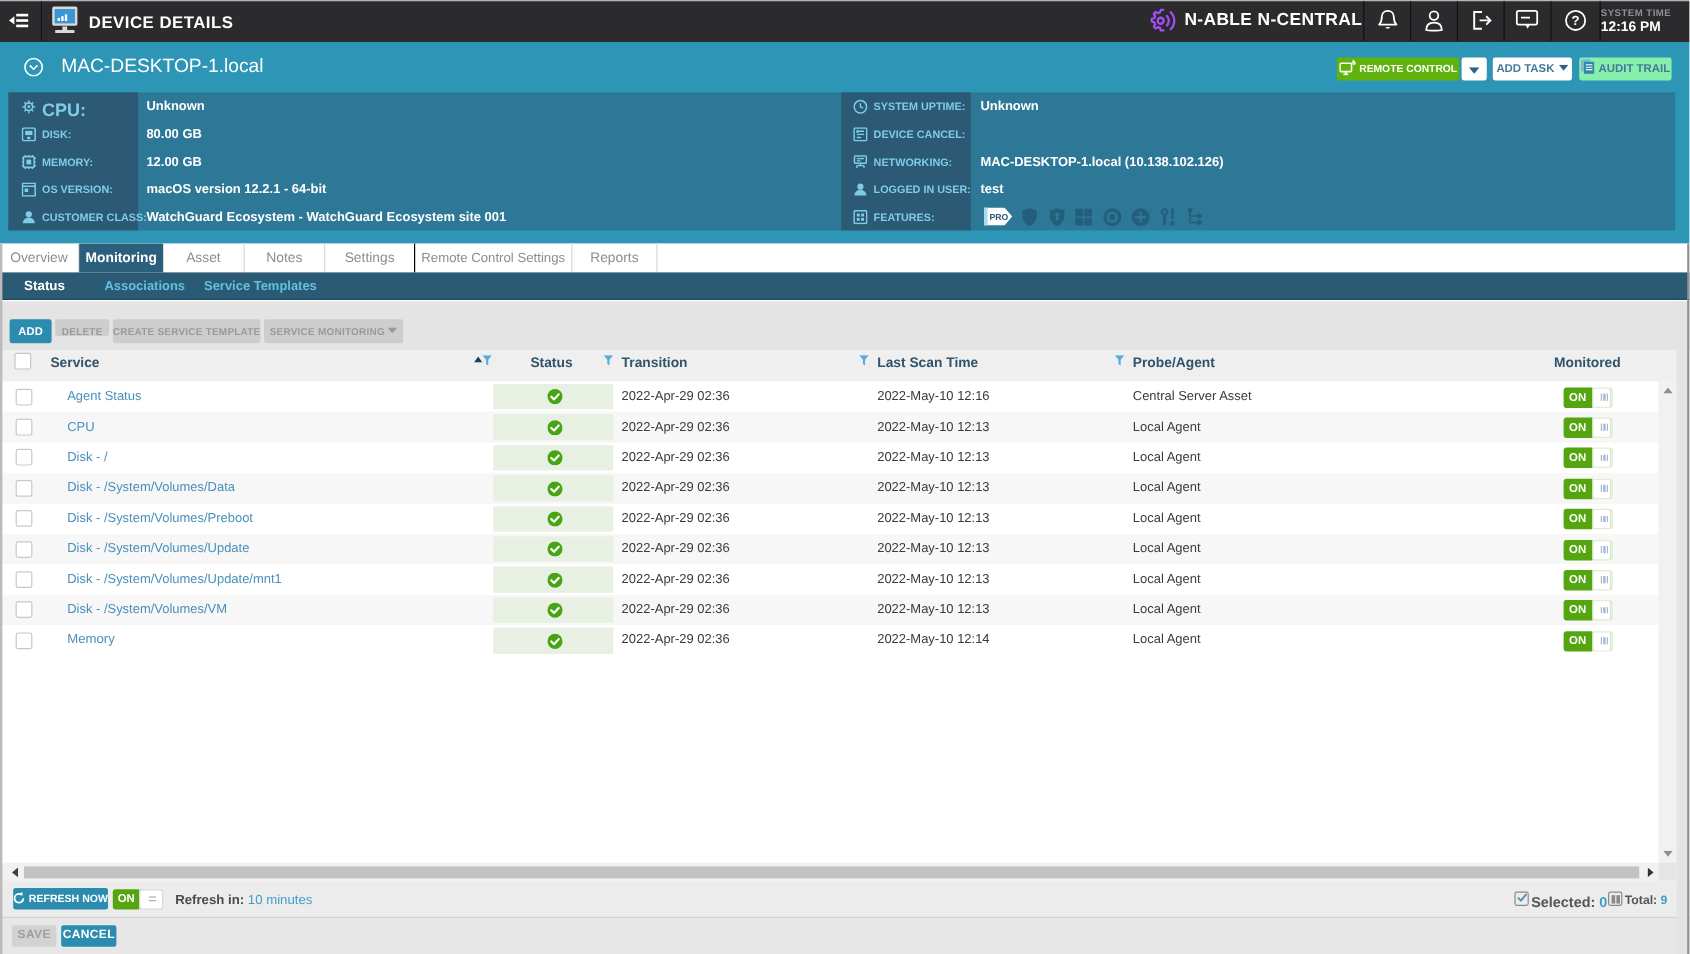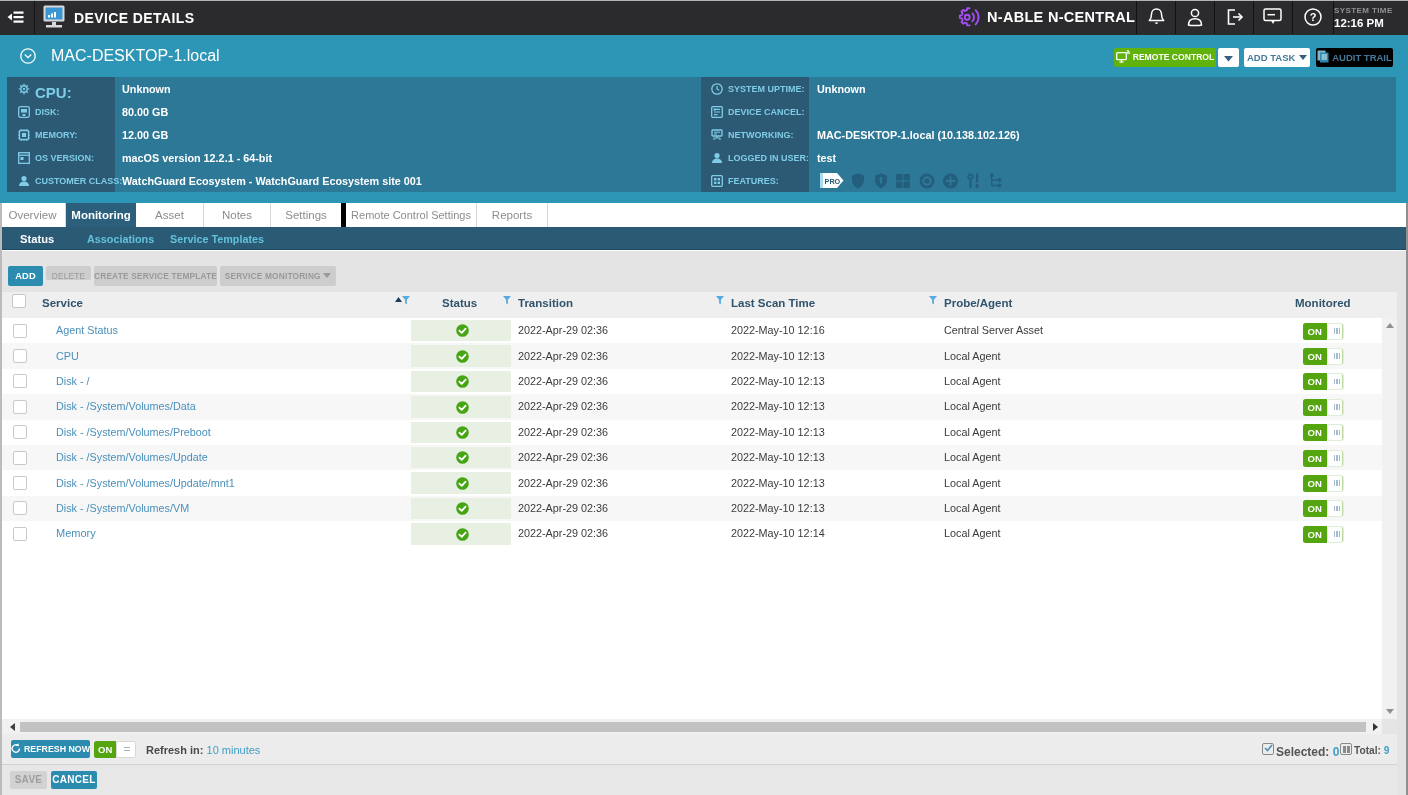--- a/index.html
+++ b/index.html
@@ -94,21 +94,21 @@
       <path d="M5.5 9.7 v2" stroke="#fff" stroke-width="1.3"></path>
   <path d="M10.6 1.6 a3.4 3.4 0 0 1 1.6 2.6 M11.3 0 a5.8 5.8 0 0 1 2.2 3.6" fill="none" stroke="#fff" stroke-width="1.1"></path>
  </svg>REMOTE CONTROL</div>
 <div class="abs" style="left:1218px;top:48px;width:21px;height:19px;background:#fff;border-radius:2px"></div>
 <svg class="abs" style="left:1224px;top:56px" width="9" height="6" viewBox="0 0 9 6">
     <path d="M0 0 h9 l-4.5 5.5z" fill="#33617f"></path>
   </svg>
 <div class="abs" style="left:1244px;top:48px;width:66px;height:19px;background:#fff;border-radius:2px;color:#44799c;font-size:9.5px;font-weight:bold;text-align:center;line-height:19px">ADD TASK <svg style="vertical-align:1px;margin-left:1px" width="8" height="5" viewBox="0 0 8 5">
       <path d="M0 0 h8 l-4 5z" fill="#33617f"></path>
     </svg></div>
-<div class="abs" style="left:1316px;top:48px;width:77px;height:19px;background:#000000;border-radius:2px;color:#44799c;font-size:9.5px;font-weight:bold;text-align:center;line-height:19px"><svg style="vertical-align:-2px;margin-right:3px" width="12" height="13" viewBox="0 0 12 13">
+<div class="abs" style="left:1316px;top:48px;width:77px;height:19px;background:#86efac;border-radius:2px;color:#44799c;font-size:9.5px;font-weight:bold;text-align:center;line-height:19px"><svg style="vertical-align:-2px;margin-right:3px" width="12" height="13" viewBox="0 0 12 13">
       <rect x="0.5" y="0.5" width="8" height="10" fill="#7db8d0"></rect>
       <rect x="3" y="2.5" width="8.5" height="10" fill="#2f88ac"></rect>
       <path d="M4.5 5 h5.5 M4.5 7 h5.5 M4.5 9 h5.5" stroke="#fff" stroke-width="0.9"></path>
     </svg>AUDIT TRAIL</div>
 
 <div class="abs" style="left:7px;top:77px;width:1389px;height:115px;background:#2d7897"></div>
 <div class="abs" style="left:7px;top:77px;width:108px;height:115px;background:#2c5a74"></div>
 <div class="abs" style="left:701px;top:77px;width:108px;height:115px;background:#2c5a74"></div>
 <svg class="abs" style="left:18px;top:83px" width="12" height="12" viewBox="0 0 12 12">
     <circle cx="6" cy="6" r="3.2" fill="none" stroke="#7fcce6" stroke-width="1.4"></circle>
@@ -215,32 +215,32 @@
       <circle cx="10.5" cy="7" r="2"></circle>
       <circle cx="10.5" cy="12.5" r="2"></circle>
     </g>
 </svg>
 
 <div class="abs" style="left:0;top:203px;width:1408px;height:24px;background:#fff"></div>
 <div class="abs" style="left:0;top:203px;width:66px;height:24px;border-right:1px solid #d8d8d8;color:#8d8d8d;font-size:11.5px;text-align:center;line-height:24px">Overview</div>
 <div class="abs" style="left:66px;top:203px;width:70px;height:24px;background:#2c5f7c;color:#fff;font-size:11.5px;font-weight:bold;text-align:center;line-height:24px">Monitoring</div>
 <div class="abs" style="left:136px;top:203px;width:68px;height:24px;border-right:1px solid #d8d8d8;color:#8d8d8d;font-size:11.5px;text-align:center;line-height:24px">Asset</div>
 <div class="abs" style="left:204px;top:203px;width:67px;height:24px;border-right:1px solid #d8d8d8;color:#8d8d8d;font-size:11.5px;text-align:center;line-height:24px">Notes</div>
-<div class="abs" style="left:271px;top:203px;width:75px;height:24px;border-right:5px solid #000000;color:#8d8d8d;font-size:11.5px;text-align:center;line-height:24px">Settings</div>
+<div class="abs" style="left:271px;top:203px;width:75px;height:24px;border-right:1px solid #000000;color:#8d8d8d;font-size:11.5px;text-align:center;line-height:24px">Settings</div>
 <div class="abs" style="left:346px;top:203px;width:131px;height:24px;border-right:1px solid #d8d8d8;color:#8d8d8d;font-size:11px;text-align:center;line-height:24px">Remote Control Settings</div>
 <div class="abs" style="left:477px;top:203px;width:71px;height:24px;border-right:1px solid #d8d8d8;color:#8d8d8d;font-size:11.5px;text-align:center;line-height:24px">Reports</div>
 
 <div class="abs" style="left:0;top:227px;width:1408px;height:23px;background:#2b5a75;border-bottom:1px solid #1d4a63"></div>
 <div class="abs" style="left:20px;top:232.5px;color:#fff;font-size:11.2px;font-weight:bold">Status</div>
 <div class="abs" style="left:87px;top:232.5px;color:#62c1db;font-size:10.8px;font-weight:bold">Associations</div>
 <div class="abs" style="left:170px;top:232.5px;color:#62c1db;font-size:10.8px;font-weight:bold">Service Templates</div>
 
 <div class="abs" style="left:0;top:251px;width:1408px;height:41px;background:#e4e4e4"></div>
 <div class="abs" style="left:8px;top:266px;width:35px;height:20px;background:#2b8cb0;border-radius:2px;color:#fff;font-size:9.3px;font-weight:bold;text-align:center;line-height:20px;letter-spacing:0.2px">ADD</div>
-<div class="abs" style="left:46px;top:266px;width:45px;height:14px;background:#cdcdcd;border-radius:2px;color:#999;font-size:8.3px;font-weight:normal;text-align:center;line-height:20px;letter-spacing:0.2px">DELETE</div>
+<div class="abs" style="left:46px;top:266px;width:45px;height:14px;background:#cdcdcd;border-radius:2px;color:#999;font-size:8.3px;font-weight:bold;text-align:center;line-height:20px;letter-spacing:0.2px">DELETE</div>
 <div class="abs" style="left:94px;top:266px;width:123px;height:20px;background:#cdcdcd;border-radius:2px;color:#999;font-size:8.3px;font-weight:bold;text-align:center;line-height:20px;letter-spacing:0.2px">CREATE SERVICE TEMPLATE</div>
 <div class="abs" style="left:220px;top:266px;width:116px;height:20px;background:#cdcdcd;border-radius:2px;color:#999;font-size:8.3px;font-weight:bold;text-align:center;line-height:20px;letter-spacing:0.2px">SERVICE MONITORING <svg style="vertical-align:1px" width="8" height="5" viewBox="0 0 8 5">
       <path d="M0 0 h8 l-4 5z" fill="#999"></path>
     </svg></div>
 
 <div class="abs" style="left:1px;top:292px;width:1396px;height:26px;background:#efeff0"></div>
 <div class="abs" style="left:12px;top:294px;width:14px;height:14px;background:#fff;border:1px solid #c6c6c6;border-radius:2px"></div>
 <div class="abs" style="left:42px;top:296.5px;color:#31536b;font-size:11.5px;font-weight:bold">Service</div>
 <svg class="abs" style="left:395px;top:297px" width="7" height="5" viewBox="0 0 7 5">
     <path d="M3.5 0 L7 5 H0 Z" fill="#1d3f5e"></path>

